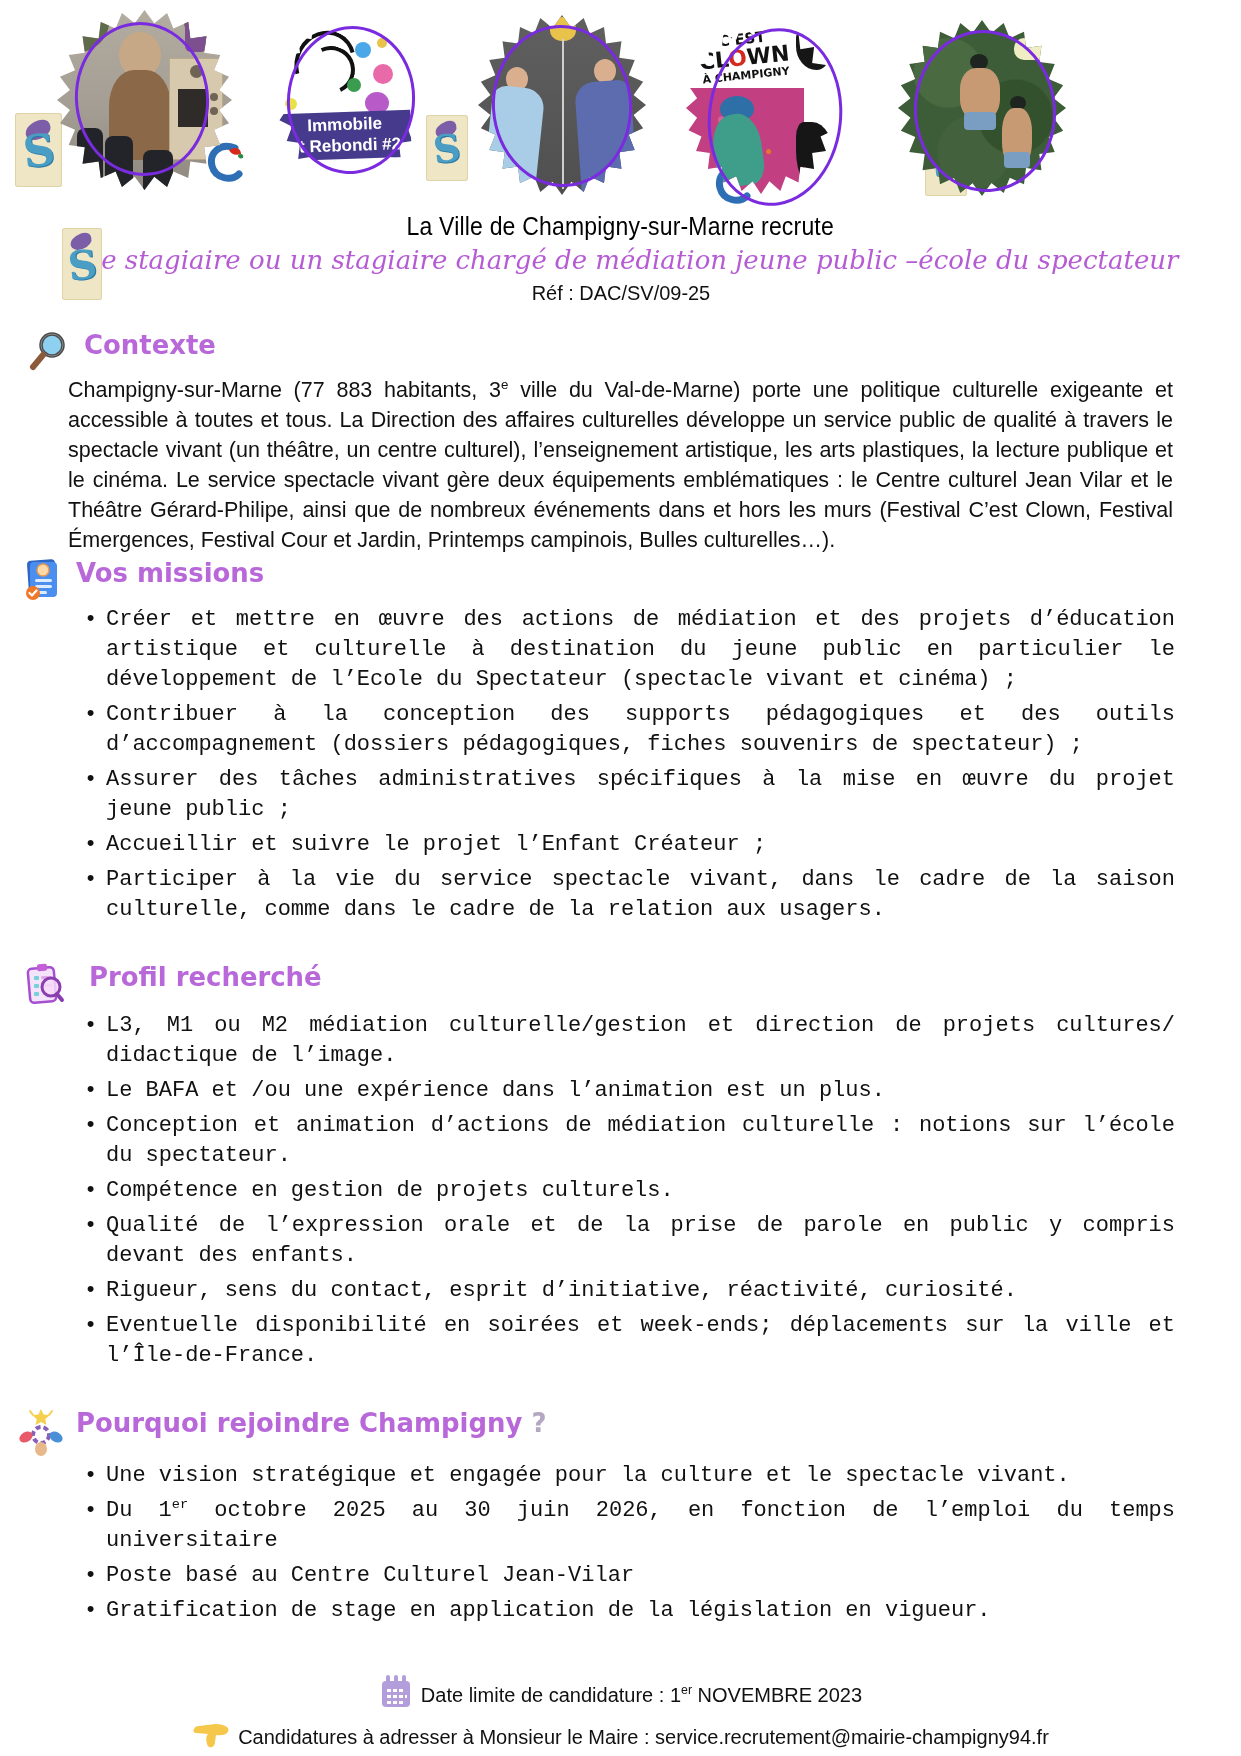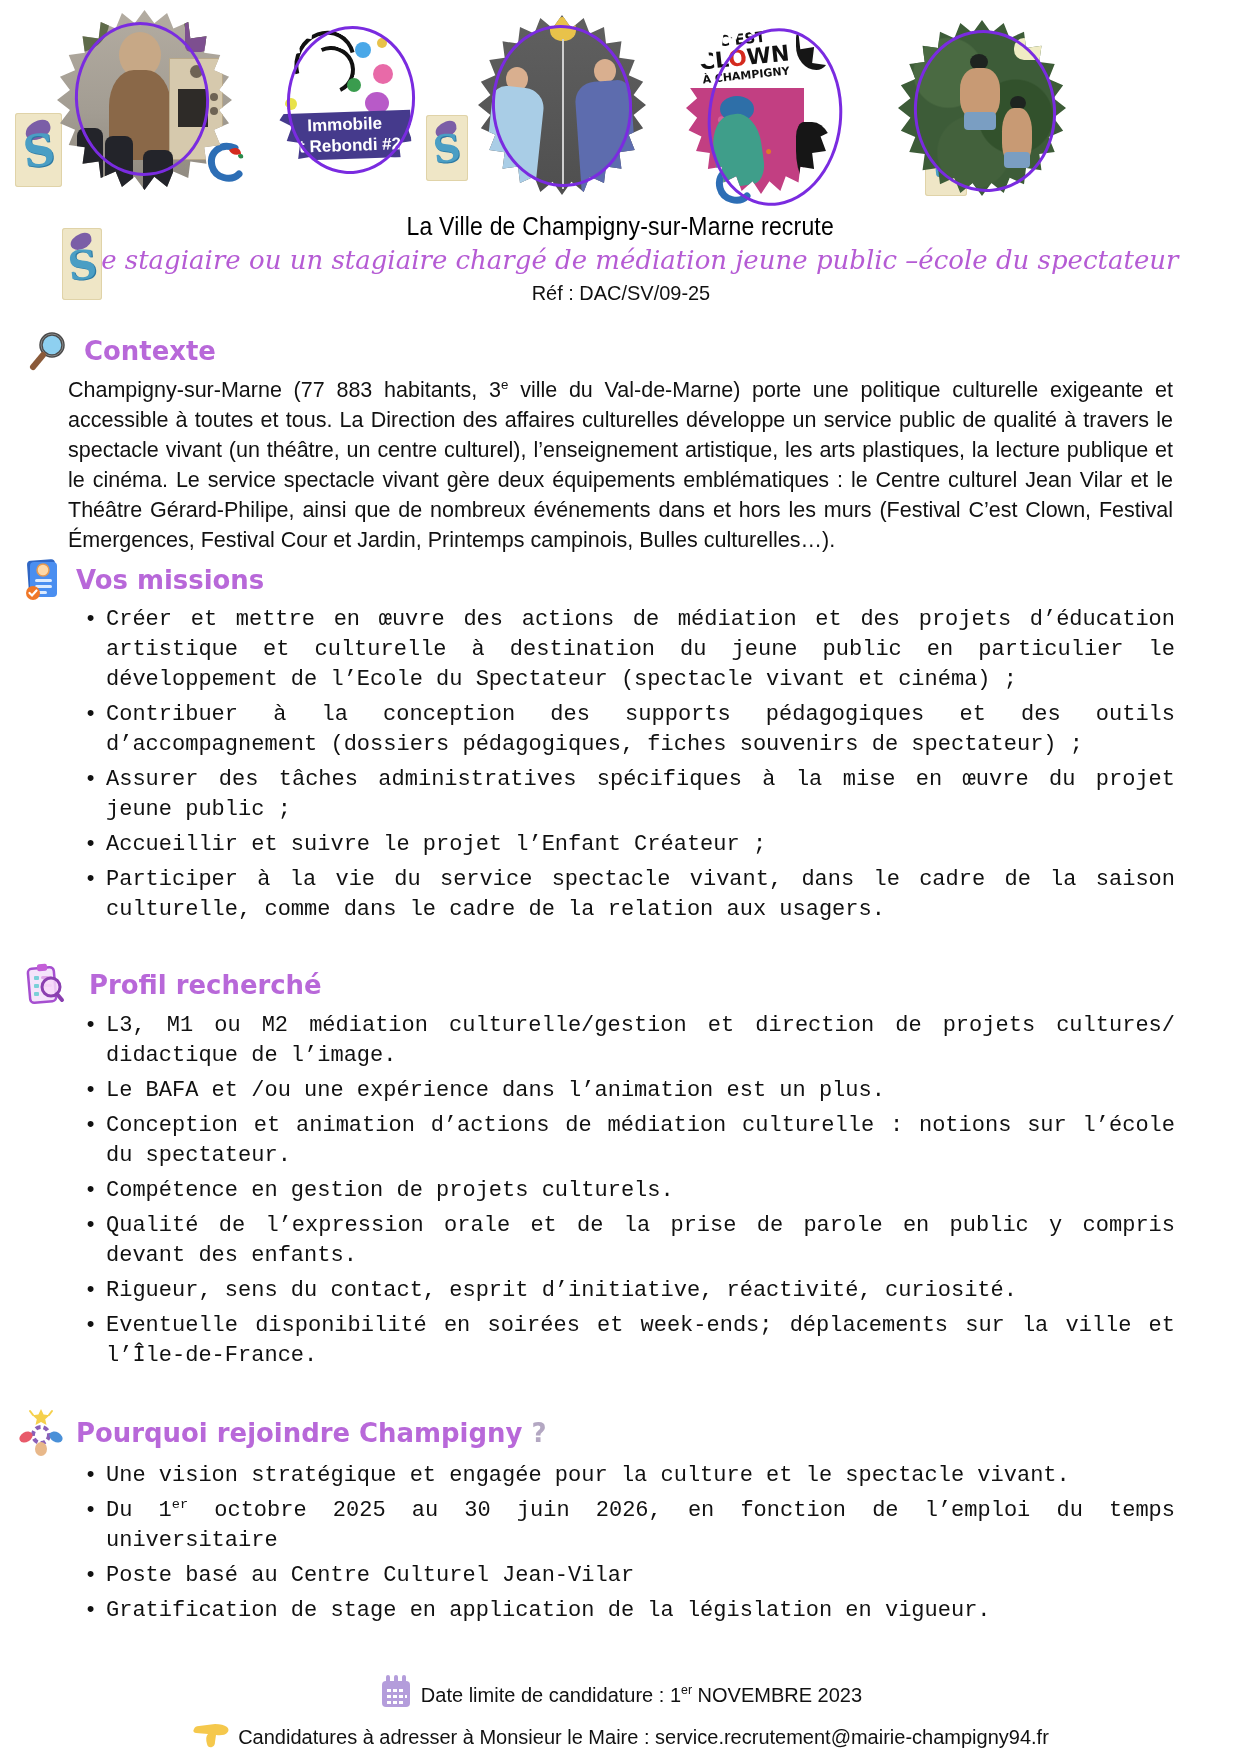--- a/index.html
+++ b/index.html
@@ -66,21 +66,21 @@
   .header-block{position:relative;text-align:center;padding-top:12px;}
   .doc-title{font-size:25px;font-weight:500;color:#000;letter-spacing:.2px;
              display:inline-block;transform:scaleX(.92);}
   .script{font-family:"DejaVu Serif",serif;font-style:italic;color:#b55bd4;}
   .subtitle{font-size:26px;margin-top:4px;}
   .ref-line{font-size:21px;font-weight:500;margin-top:6px;display:inline-block;transform:scaleX(.95);}
   .tagline{font-size:26px;margin-top:6px;}
 
   
   .content{padding:0 66px 0 68px;}
-  .sec-head{display:flex;align-items:center;gap:12px;color:#b868d9;font-weight:bold;
+  .sec-head{display:flex;align-items:flex-start;gap:12px;color:#b868d9;font-weight:bold;
             font-size:27px;font-family:"DejaVu Sans",sans-serif;}
   .sec-head .icon{flex:0 0 auto;display:inline-flex;}
   .contexte-head{margin-top:24px;margin-left:-40px;}
   .contexte-head .htxt{margin-left:2px;}
   .body-par{font-size:21.5px;line-height:30px;text-align:justify;margin:4px 2px 0 0;}
   sup.sp{font-size:.62em;vertical-align:super;line-height:0;}
   ul.blist{list-style:none;margin:4px 0 0 0;padding:0 0 0 38px;}
   ul.blist li{position:relative;font-size:22px;line-height:30px;margin:0 0 5px 0;text-align:justify;font-family:Liberation Mono, monospace;}
   ul.blist li::before{content:"\2022";position:absolute;left:-22px;top:0;font-size:22px;color:#111;}
   .head-missions{margin-left:-46px;margin-top:2px;}

